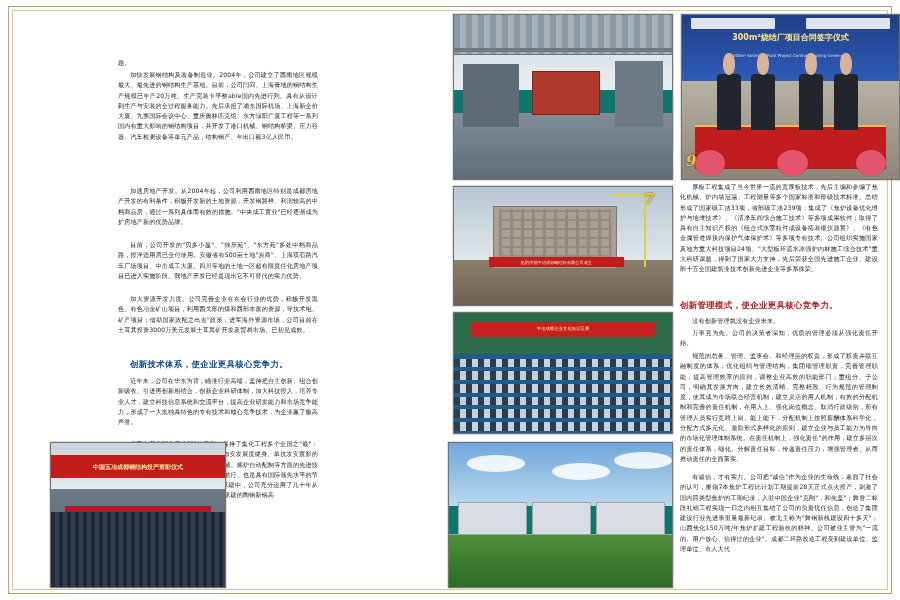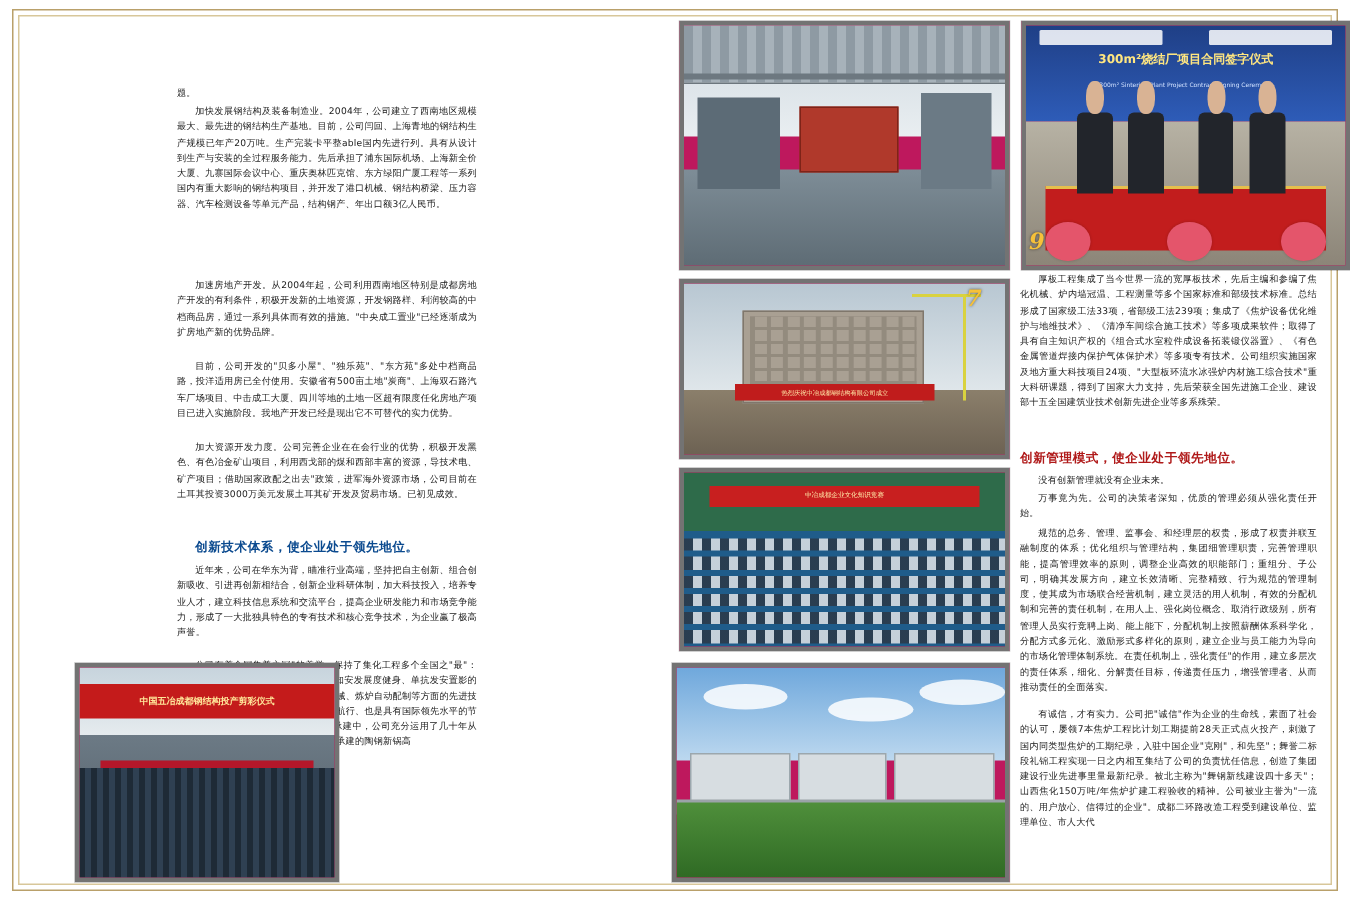--- a/index.html
+++ b/index.html
@@ -62,22 +62,22 @@
     color: #0b4a8f;
     letter-spacing: 0.4px;
     white-space: nowrap;
   }
   .heading.red { color: #b01a1a; }
 
   
   .photo {
     position: absolute;
     overflow: hidden;
-    background: #be185d;
-    border: 3px solid #737373;
+    background: #0f766e;
+    border: 1px solid #737373;
     box-sizing: border-box;
     box-shadow: 0 0 0 0.5px rgba(0,0,0,0.25);
   }
   .num-badge {
     position: absolute;
     font-family: "DejaVu Serif", serif;
     font-size: 15px;
     font-weight: bold;
     font-style: italic;
     color: #f6c13a;
@@ -319,21 +319,21 @@
     <div class="col-text" style="left:100px; top:44px; width:200px;">题。</div>
 
     <div class="col-text indent" style="left:100px; top:56px; width:200px;">加快发展钢结构及装备制造业。2004年，公司建立了西南地区规模最大、最先进的钢结构生产基地。目前，公司闫回、上海青地的钢结构生产规模已年产20万吨。生产完装卡平整able国内先进行列。具有从设计到生产与安装的全过程服务能力。先后承担了浦东国际机场、上海新全价大厦、九寨国际会议中心、重庆奥林匹克馆、东方绿阳广厦工程等一系列国内有重大影响的钢结构项目，并开发了港口机械、钢结构桥梁、压力容器、汽车检测设备等单元产品，结构钢产、年出口额3亿人民币。</div>
 
     <div class="col-text indent" style="left:100px; top:172px; width:200px;">加速房地产开发。从2004年起，公司利用西南地区特别是成都房地产开发的有利条件，积极开发新的土地资源，开发钢路样、利润较高的中档商品房，通过一系列具体而有效的措施。"中央成工置业"已经逐渐成为扩房地产新的优势品牌。</div>
 
     <div class="col-text indent" style="left:100px; top:226px; width:200px;">目前，公司开发的"贝多小屋"、"独乐苑"、"东方苑"多处中档商品路，投洋适用房已全付使用。安徽省有500亩土地"炭商"、上海双石路汽车厂场项目、中击成工大厦、四川等地的土地一区超有限度任化房地产项目已进入实施阶段。我地产开发已经是现出它不可替代的实力优势。</div>
 
     <div class="col-text indent" style="left:100px; top:280px; width:200px;">加大资源开发力度。公司完善企业在在会行业的优势，积极开发黑色、有色冶金矿山项目，利用西戈部的煤和西部丰富的资源，导技术电、矿产项目；借助国家政配之出去"政策，进军海外资源市场，公司目前在土耳其投资3000万美元发展土耳其矿开发及贸易市场。已初见成效。</div>
 
-    <div class="heading" style="left:112px; top:345px;">创新技术体系，使企业处于领先地位。</div>
+    <div class="heading" style="left:112px; top:345px;">创新技术体系，使企业更具核心竞争力。</div>
 
     <div class="col-text indent" style="left:100px; top:362px; width:200px;">近年来，公司在华东为背，瞄准行业高端，坚持把自主创新、组合创新吸收、引进再创新相结合，创新企业科研体制，加大科技投入，培养专业人才，建立科技信息系统和交流平台，提高企业研发能力和市场竞争能力，形成了一大批独具特色的专有技术和核心竞争技术，为企业赢了极高声誉。</div>
 
     <div class="col-text indent" style="left:100px; top:425px; width:200px;">公司有着全国集尊之冠"的美誉，保持了集化工程多个全国之"最"：1）由其大"887.63米晚炉设目前中国知安发展度健身、单抗发安置影的最大的炼炉，集中了炼炉工艺、炼炉机械、炼炉自动配制等方面的先进技术，是目前国内最大、最先进的目太空航行、也是具有国际领先水平的节能、环保型集炉；在眼钢12座焦炉的承建中，公司充分运用了几十年从事焦炉施工积累的多项自主创新技术，承建的陶钢新锅高</div>
 
     <div class="photo" id="photo-workshop">
       <div class="sky"></div>
       <div class="roof"></div>
       <div class="beam"></div>
       <div class="floor"></div>
@@ -392,21 +392,21 @@
         <div class="seatrow" style="top:38%;"></div>
         <div class="seatrow" style="top:54%;"></div>
         <div class="seatrow" style="top:70%;"></div>
         <div class="seatrow" style="top:86%;"></div>
       </div>
 
     </div>
 
     <div class="col-text indent" style="left:662px; top:168px; width:198px;">厚板工程集成了当今世界一流的宽厚板技术，先后主编和参编了焦化机械、炉内墙冠温、工程测量等多个国家标准和部级技术标准。总结形成了国家级工法33项，省部级工法239项；集成了《焦炉设备优化维护与地维技术》、《清净车间综合施工技术》等多项成果软件；取得了具有自主知识产权的《组合式水室粒件成设备拓装锻仪器置》、《有色金属管道焊接内保护气体保护术》等多项专有技术。公司组织实施国家及地方重大科技项目24项、"大型板环流水冰强炉内材施工综合技术"重大科研课题，得到了国家大力支持，先后荣获全国先进施工企业、建设部十五全国建筑业技术创新先进企业等多系殊荣。</div>
 
-    <div class="heading red" style="left:662px; top:286px;">创新管理模式，使企业处于领先地位。</div>
+    <div class="heading red" style="left:662px; top:286px;">创新管理模式，使企业更具核心竞争力。</div>
 
     <div class="col-text indent" style="left:662px; top:302px; width:198px;">没有创新管理就没有企业未来。</div>
 
     <div class="col-text indent" style="left:662px; top:314px; width:198px;">万事竟为先。公司的决策者深知，优质的管理必须从强化责任开始。</div>
 
     <div class="col-text indent" style="left:662px; top:337px; width:198px;">规范的总务、管理、监事会、和经理层的权贵，形成了权责并联互融制度的体系；优化组织与管理结构，集团细管理职责，完善管理职能，提高管理效率的原则，调整企业高效的职能部门；重组分、子公司，明确其发展方向，建立长效清晰、完整精致、行为规范的管理制度，使其成为市场联合经营机制，建立灵活的用人机制，有效的分配机制和完善的责任机制，在用人上、强化岗位概念、取消行政级别，所有管理人员实行竞聘上岗、能上能下，分配机制上按照薪酬体系科学化，分配方式多元化、激励形式多样化的原则，建立企业与员工能力为导向的市场化管理体制系统。在责任机制上，强化责任"的作用，建立多层次的责任体系，细化、分解责任目标，传递责任压力，增强管理者、从而推动责任的全面落实。</div>
 
     <div class="col-text indent" style="left:662px; top:458px; width:198px;">有诚信，才有实力。公司把"诚信"作为企业的生命线，素面了社会的认可，屡领7本焦炉工程比计划工期提前28天正式点火投产，刺激了国内同类型焦炉的工期纪录，入驻中国企业"克刚"，和先坚"；舞誉二标段礼锦工程实现一日之内相互集结了公司的负责忧任信息，创造了集团建设行业先进事里量最新纪录。被北主称为"舞钢新线建设四十多天"；山西焦化150万吨/年焦炉扩建工程验收的精神。公司被业主誉为"一流的、用户放心、信得过的企业"。成都二环路改造工程受到建设单位、监理单位、市人大代</div>
 
     <div class="photo" id="photo-ribbon">

